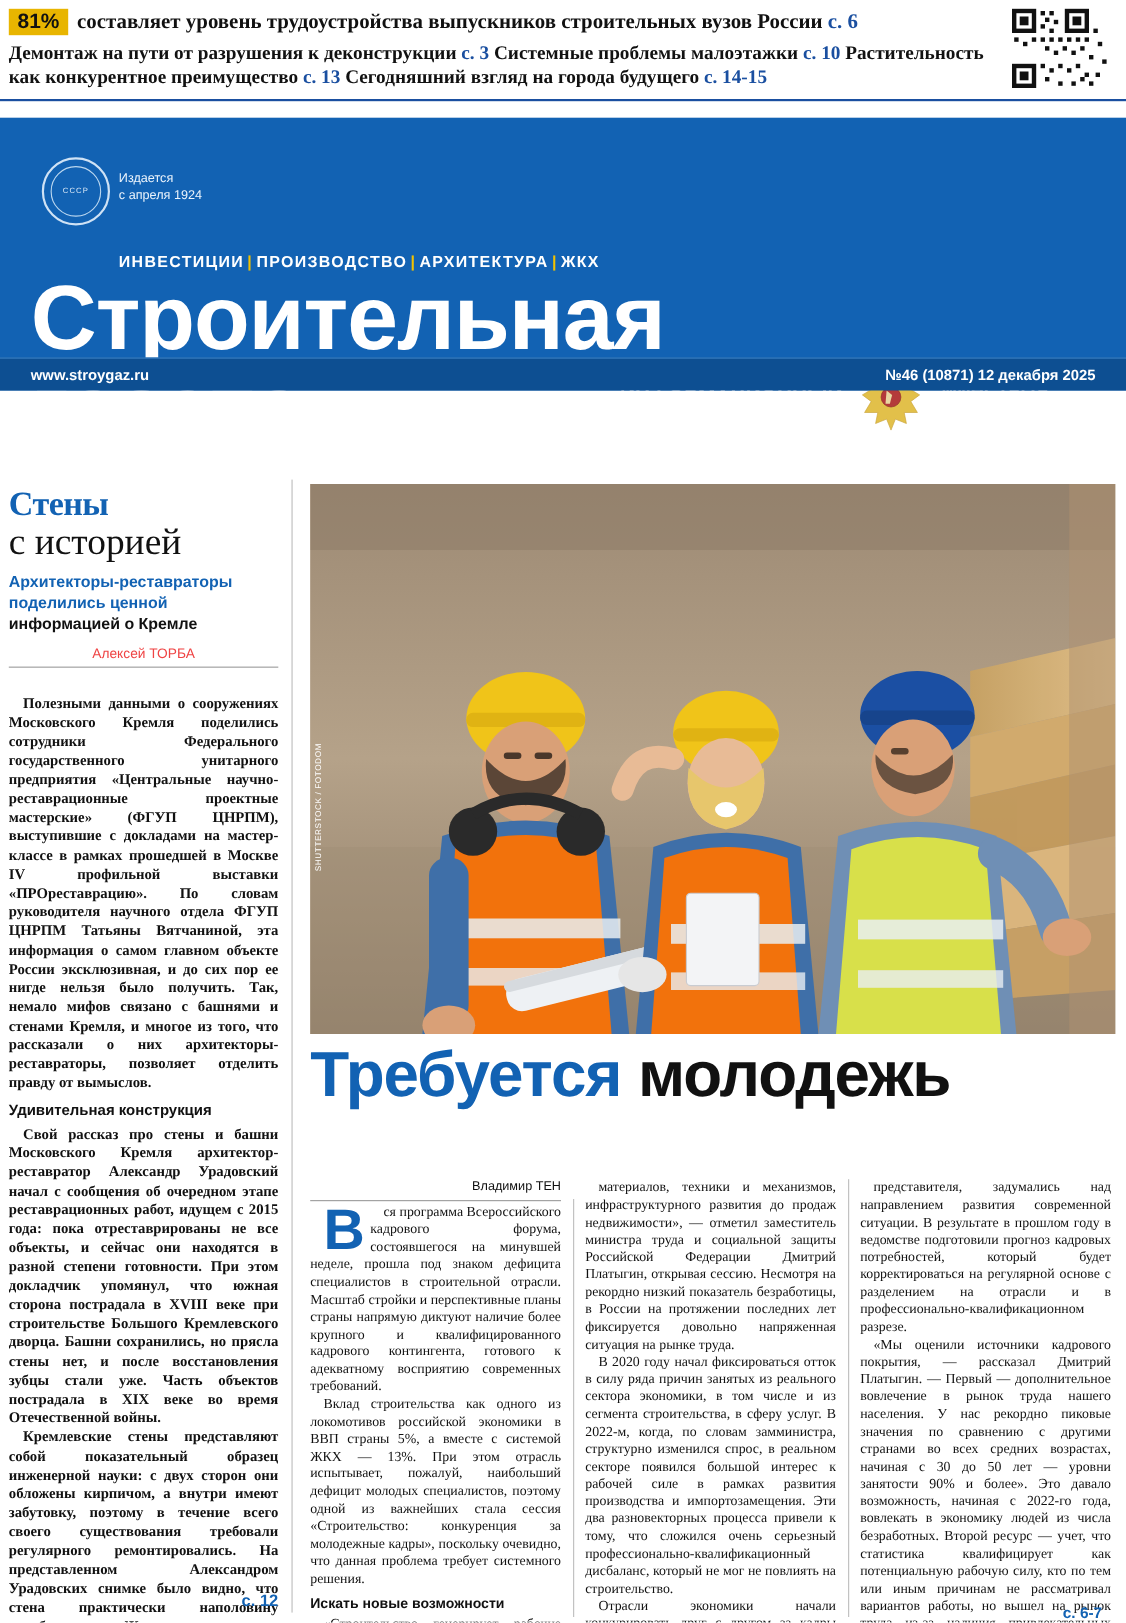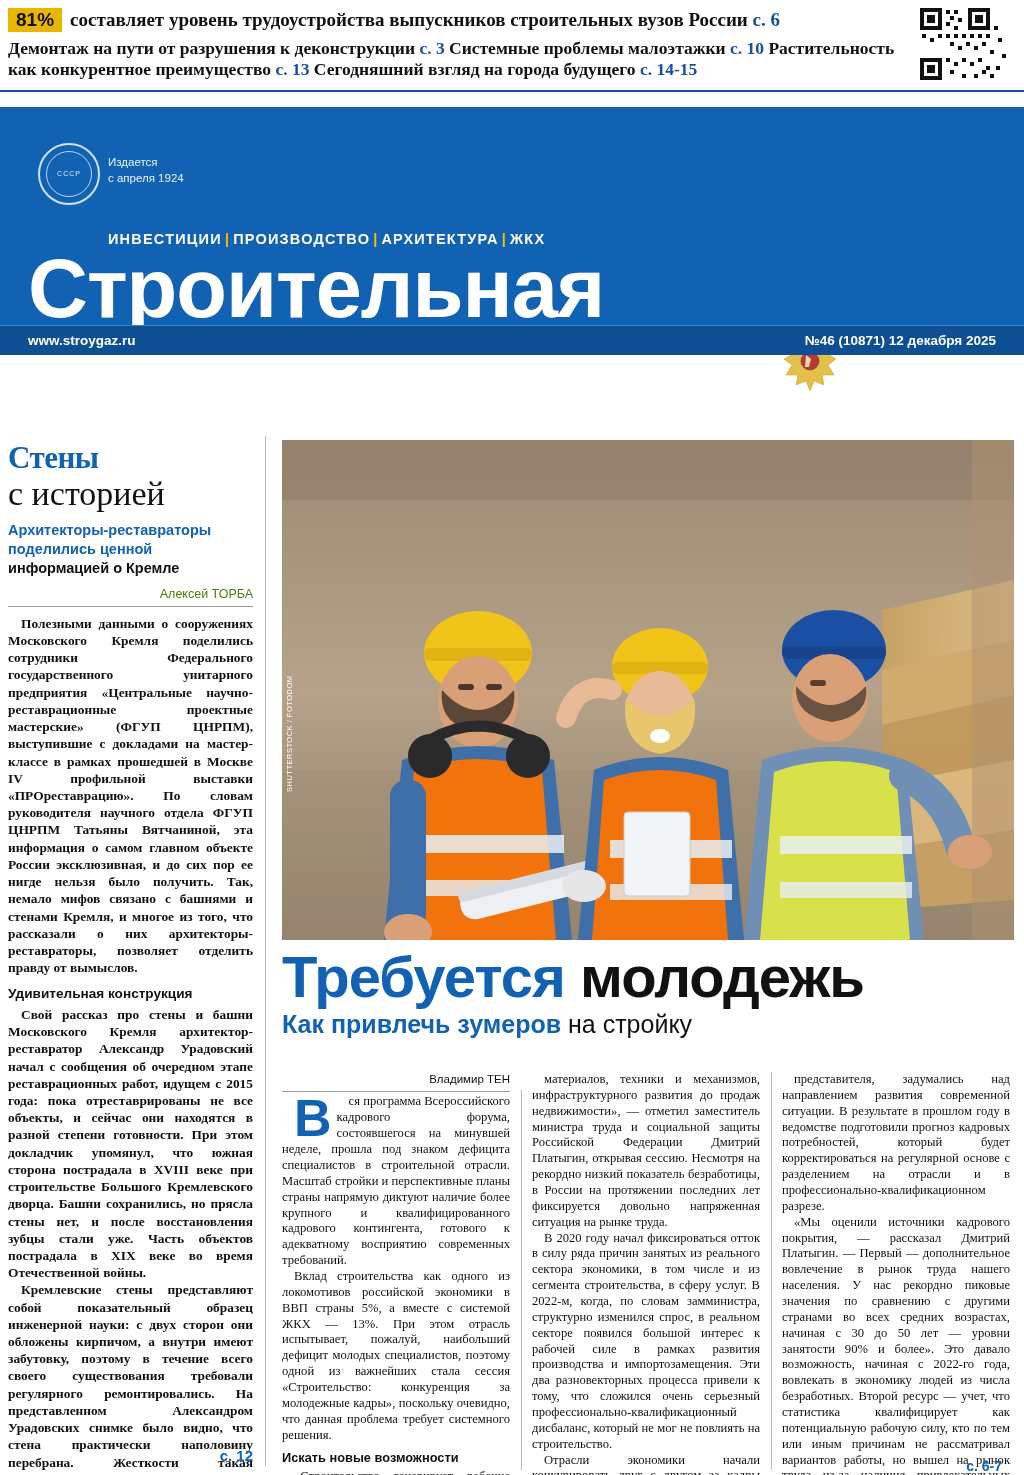--- a/index.html
+++ b/index.html
@@ -113,22 +113,22 @@
   .hl2 {
     font-family:"Liberation Serif", serif; font-size:34px; line-height:1.05;
     color:#111; margin:2px 0 10px 0;
   }
   .deck {
     font-family:"Liberation Sans", sans-serif; font-weight:bold; font-size:14.5px;
     line-height:1.3; color:#1262b3; margin-bottom:2px;
   }
   .deck .dark { color:#111; }
   .byline {
-    text-align:right; font-family:"Liberation Sans", sans-serif; font-size:12.5px;
-    color:#4d7c0f; border-bottom:1px solid #9a9a9a; padding:7px 0 5px 0; margin-bottom:8px;
+    text-align:center; font-family:"Liberation Sans", sans-serif; font-size:12.5px;
+    color:#ef4444; border-bottom:1px solid #9a9a9a; padding:7px 0 5px 0; margin-bottom:24px;
   }
   .body {
     font-family:"Liberation Serif", serif; font-size:13.4px; line-height:1.285;
     text-align:justify; color:#111;
   }
   .body p { margin:0 0 0 0; text-indent:13px;font-weight:bold; }
   .subhead {
     font-family:"Liberation Sans", sans-serif; font-weight:bold; font-size:13.6px;
     color:#111; margin:9px 0 3px 0;
   }
@@ -408,24 +408,20 @@
 
         <ellipse cx="302" cy="446" rx="22" ry="16" fill="#e6e6e6"></ellipse>
       </svg>
     </div>
     <div class="photocred">SHUTTERSTOCK / FOTODOM</div>
 
     <div class="mainhead">
       <span class="blue">Требуется</span>
       <span class="blk">молодежь</span>
     </div>
-    <div class="mainsub">
-      <span class="blue">Как привлечь зумеров</span>
-      <span class="blk">на стройку</span>
-    </div>
 
     <div class="cols">
       <div class="colrule1"></div>
       <div class="colrule2"></div>
 
       <div class="col c1">
         <div class="col-byline">Владимир ТЕН</div>
         <p><span class="dropcap">В</span><span>ся программа Всероссийского кадрового форума, состоявшегося на минувшей неделе, прошла под знаком дефицита специалистов в строительной отрасли. Масштаб стройки и перспективные планы страны напрямую диктуют наличие более крупного и квалифицированного кадрового контингента, готового к адекватному восприятию современных требований.</span></p>
         <p>Вклад строительства как одного из локомотивов российской экономики в ВВП страны 5%, а вместе с системой ЖКХ — 13%. При этом отрасль испытывает, пожалуй, наибольший дефицит молодых специалистов, поэтому одной из важнейших стала сессия «Строительство: конкуренция за молодежные кадры», поскольку очевидно, что данная проблема требует системного решения.</p>
         <div class="subhead">Искать новые возможности</div>

